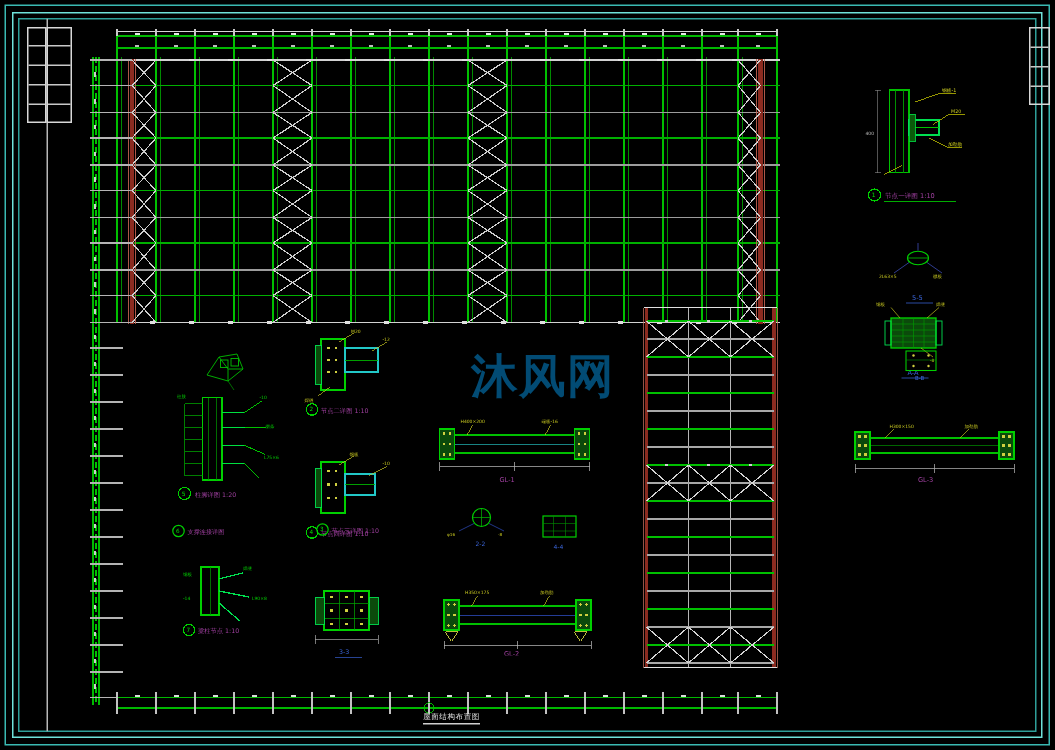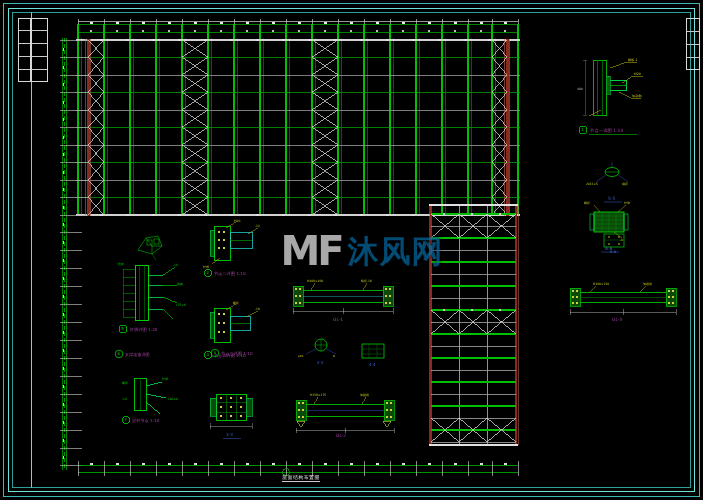--- a/index.html
+++ b/index.html
@@ -934,17 +934,16 @@
         <circle cx="27" cy="16" r="0.8"></circle>
     </g>
     <text x="18" y="25" fill="#3a64d8" font-size="3.6" font-family="DejaVu Sans">B-B</text>
   </svg>
 
   <div class="ttl" style="left:255px;top:474px;width:92px;">
     <u>屋面结构布置图</u>
   </div>
 
   <div class="wm">
-    <span class="mfmark">MF</span>
     <span class="cn">沐风网</span>
   </div>
 
 </div>
 
 </body></html>

